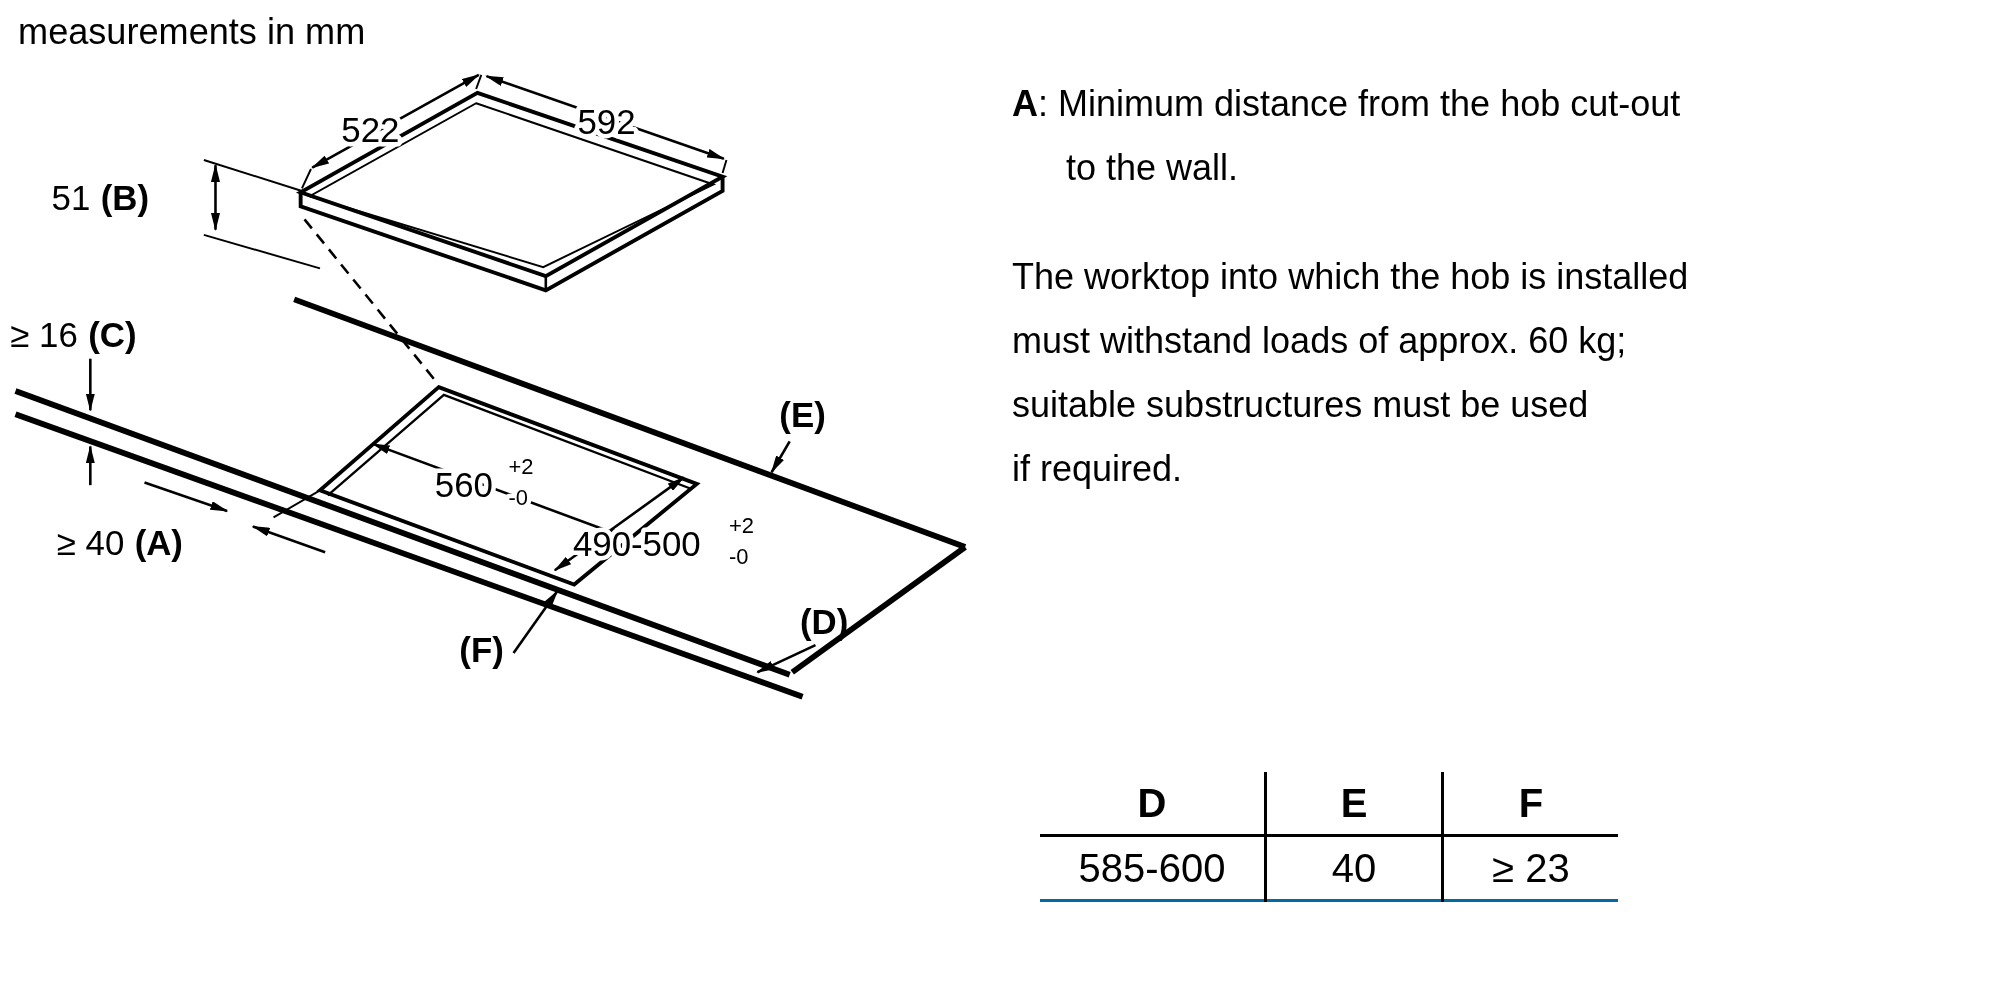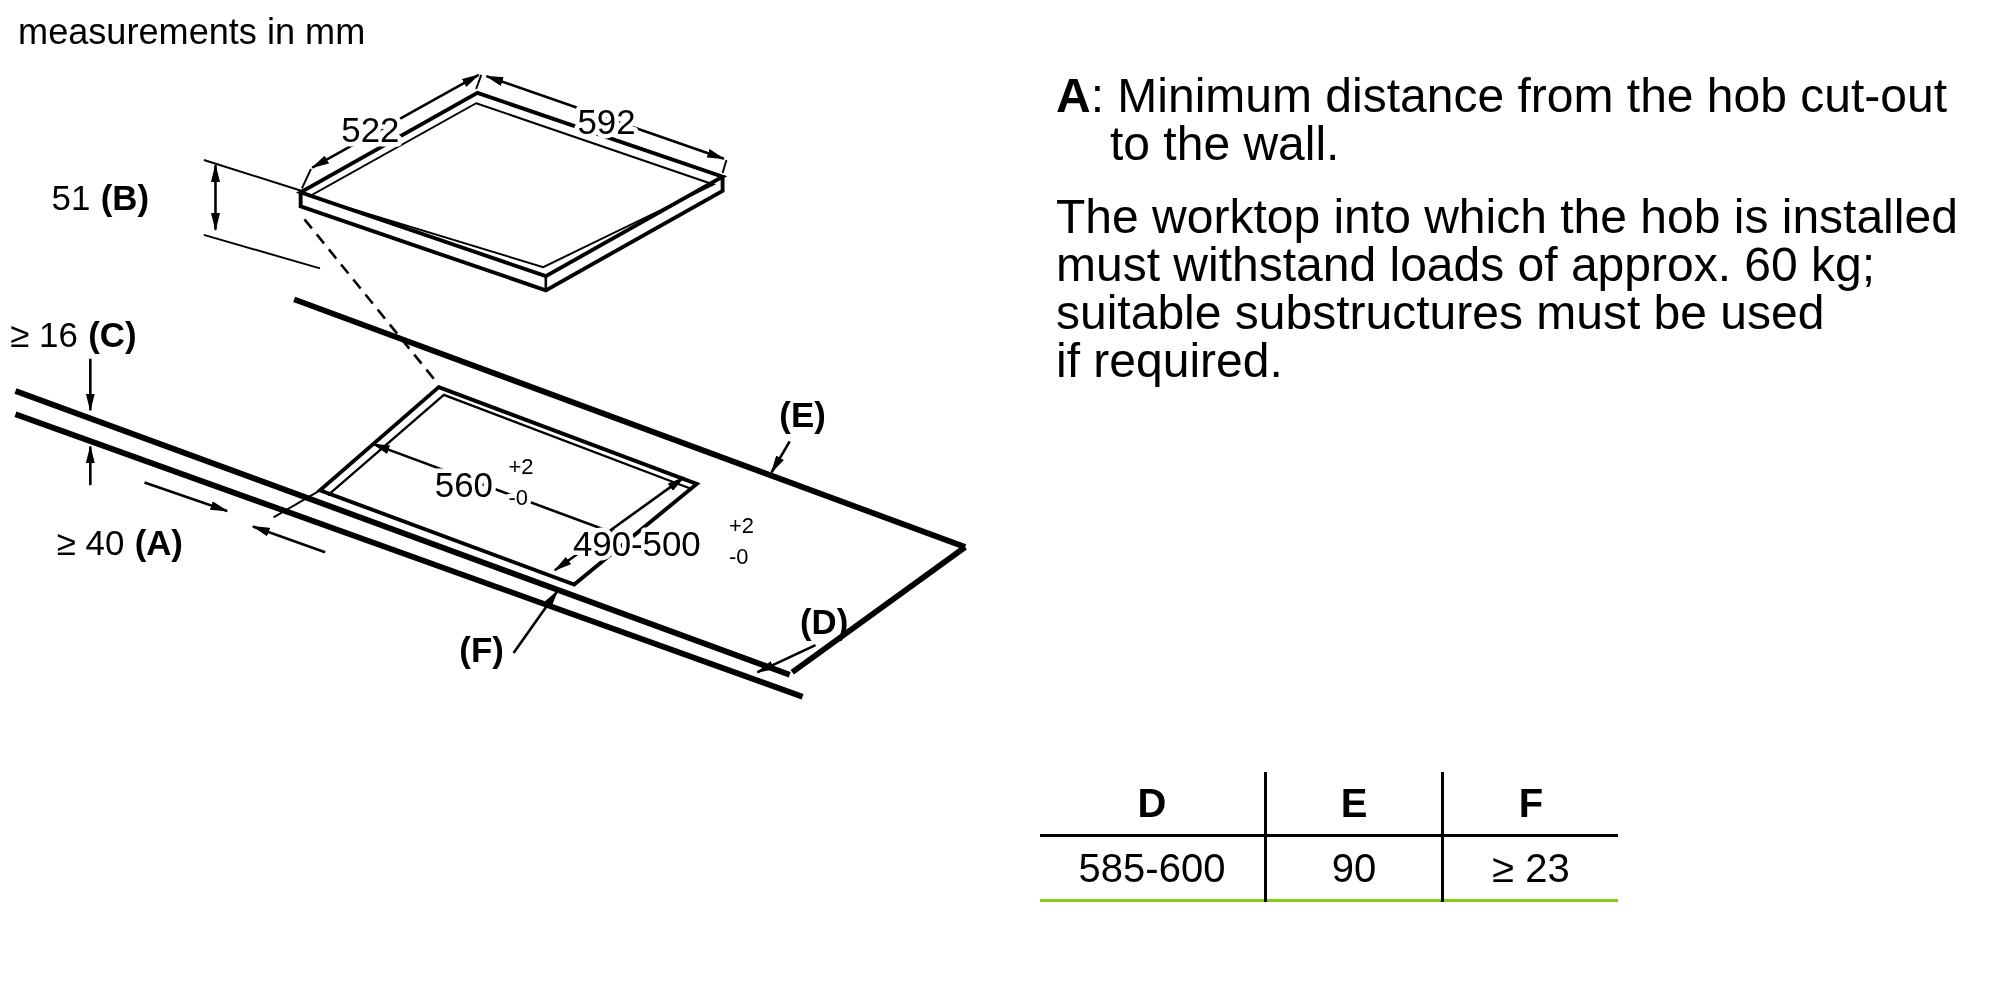--- a/index.html
+++ b/index.html
@@ -9,35 +9,35 @@
   }
   .page{position:absolute;inset:0;}
   
   svg{position:absolute;left:0;top:0;}
   svg text{font-family:"Liberation Sans", sans-serif;fill:#000;font-size:27px;}
   svg text.small{font-size:17px;}
   svg text.bold, svg tspan.bold{font-weight:bold;}
   svg text.bg{paint-order:stroke;stroke:#fff;stroke-width:7px;stroke-linejoin:round;}
   svg text.note{font-size:28px;}
   
-  .right-col{position:absolute;left:1056px;top:72px;width:940px;font-size:48px;line-height:48px;}
+  .right-col{position:absolute;left:1012px;top:72px;width:940px;font-size:36px;line-height:64px;}
   .legend-item{padding-left:54px;text-indent:-54px;}
   .legend-item .key{font-weight:bold;}
   .legend-item .txt{white-space:pre-line;}
-  .load-note{margin-top:25px;white-space:pre-line;}
+  .load-note{margin-top:45px;white-space:pre-line;}
   
   .dim-table-wrap{position:absolute;left:1040px;top:772px;}
   table{border-collapse:collapse;font-size:40px;}
   th,td{text-align:center;padding:6px 12px;height:50px;}
   th{font-weight:bold;}
   th:nth-child(1),td:nth-child(1){width:200px;}
   th:nth-child(2),td:nth-child(2){width:150px;}
   th:nth-child(3),td:nth-child(3){width:150px;}
   thead tr{border-bottom:3px solid #000;}
-  tbody tr:first-child{border-bottom:3px solid #84cc16;}
+  tbody tr:first-child{border-bottom:3px solid #0369a1;}
   th + th, td + td{border-left:3px solid #000;}
 </style>
 </head>
 <body>
 
 <div class="page">
 
   <svg width="1000" height="1000" viewBox="0 0 775 775" preserveAspectRatio="xMinYMin meet">
     <defs>
       <marker id="ah" viewBox="0 0 14 7" refX="13" refY="3.5" markerWidth="14" markerHeight="7" markerUnits="userSpaceOnUse" orient="auto-start-reverse">
@@ -135,20 +135,20 @@
       <thead>
         <tr>
           <th>D</th>
           <th>E</th>
           <th>F</th>
         </tr>
       </thead>
       <tbody>
         <tr>
           <td>585-600</td>
-          <td>90</td>
+          <td>40</td>
           <td>≥ 23</td>
         </tr>
       </tbody>
     </table>
   </div>
 
 </div>
 
 </body></html>

